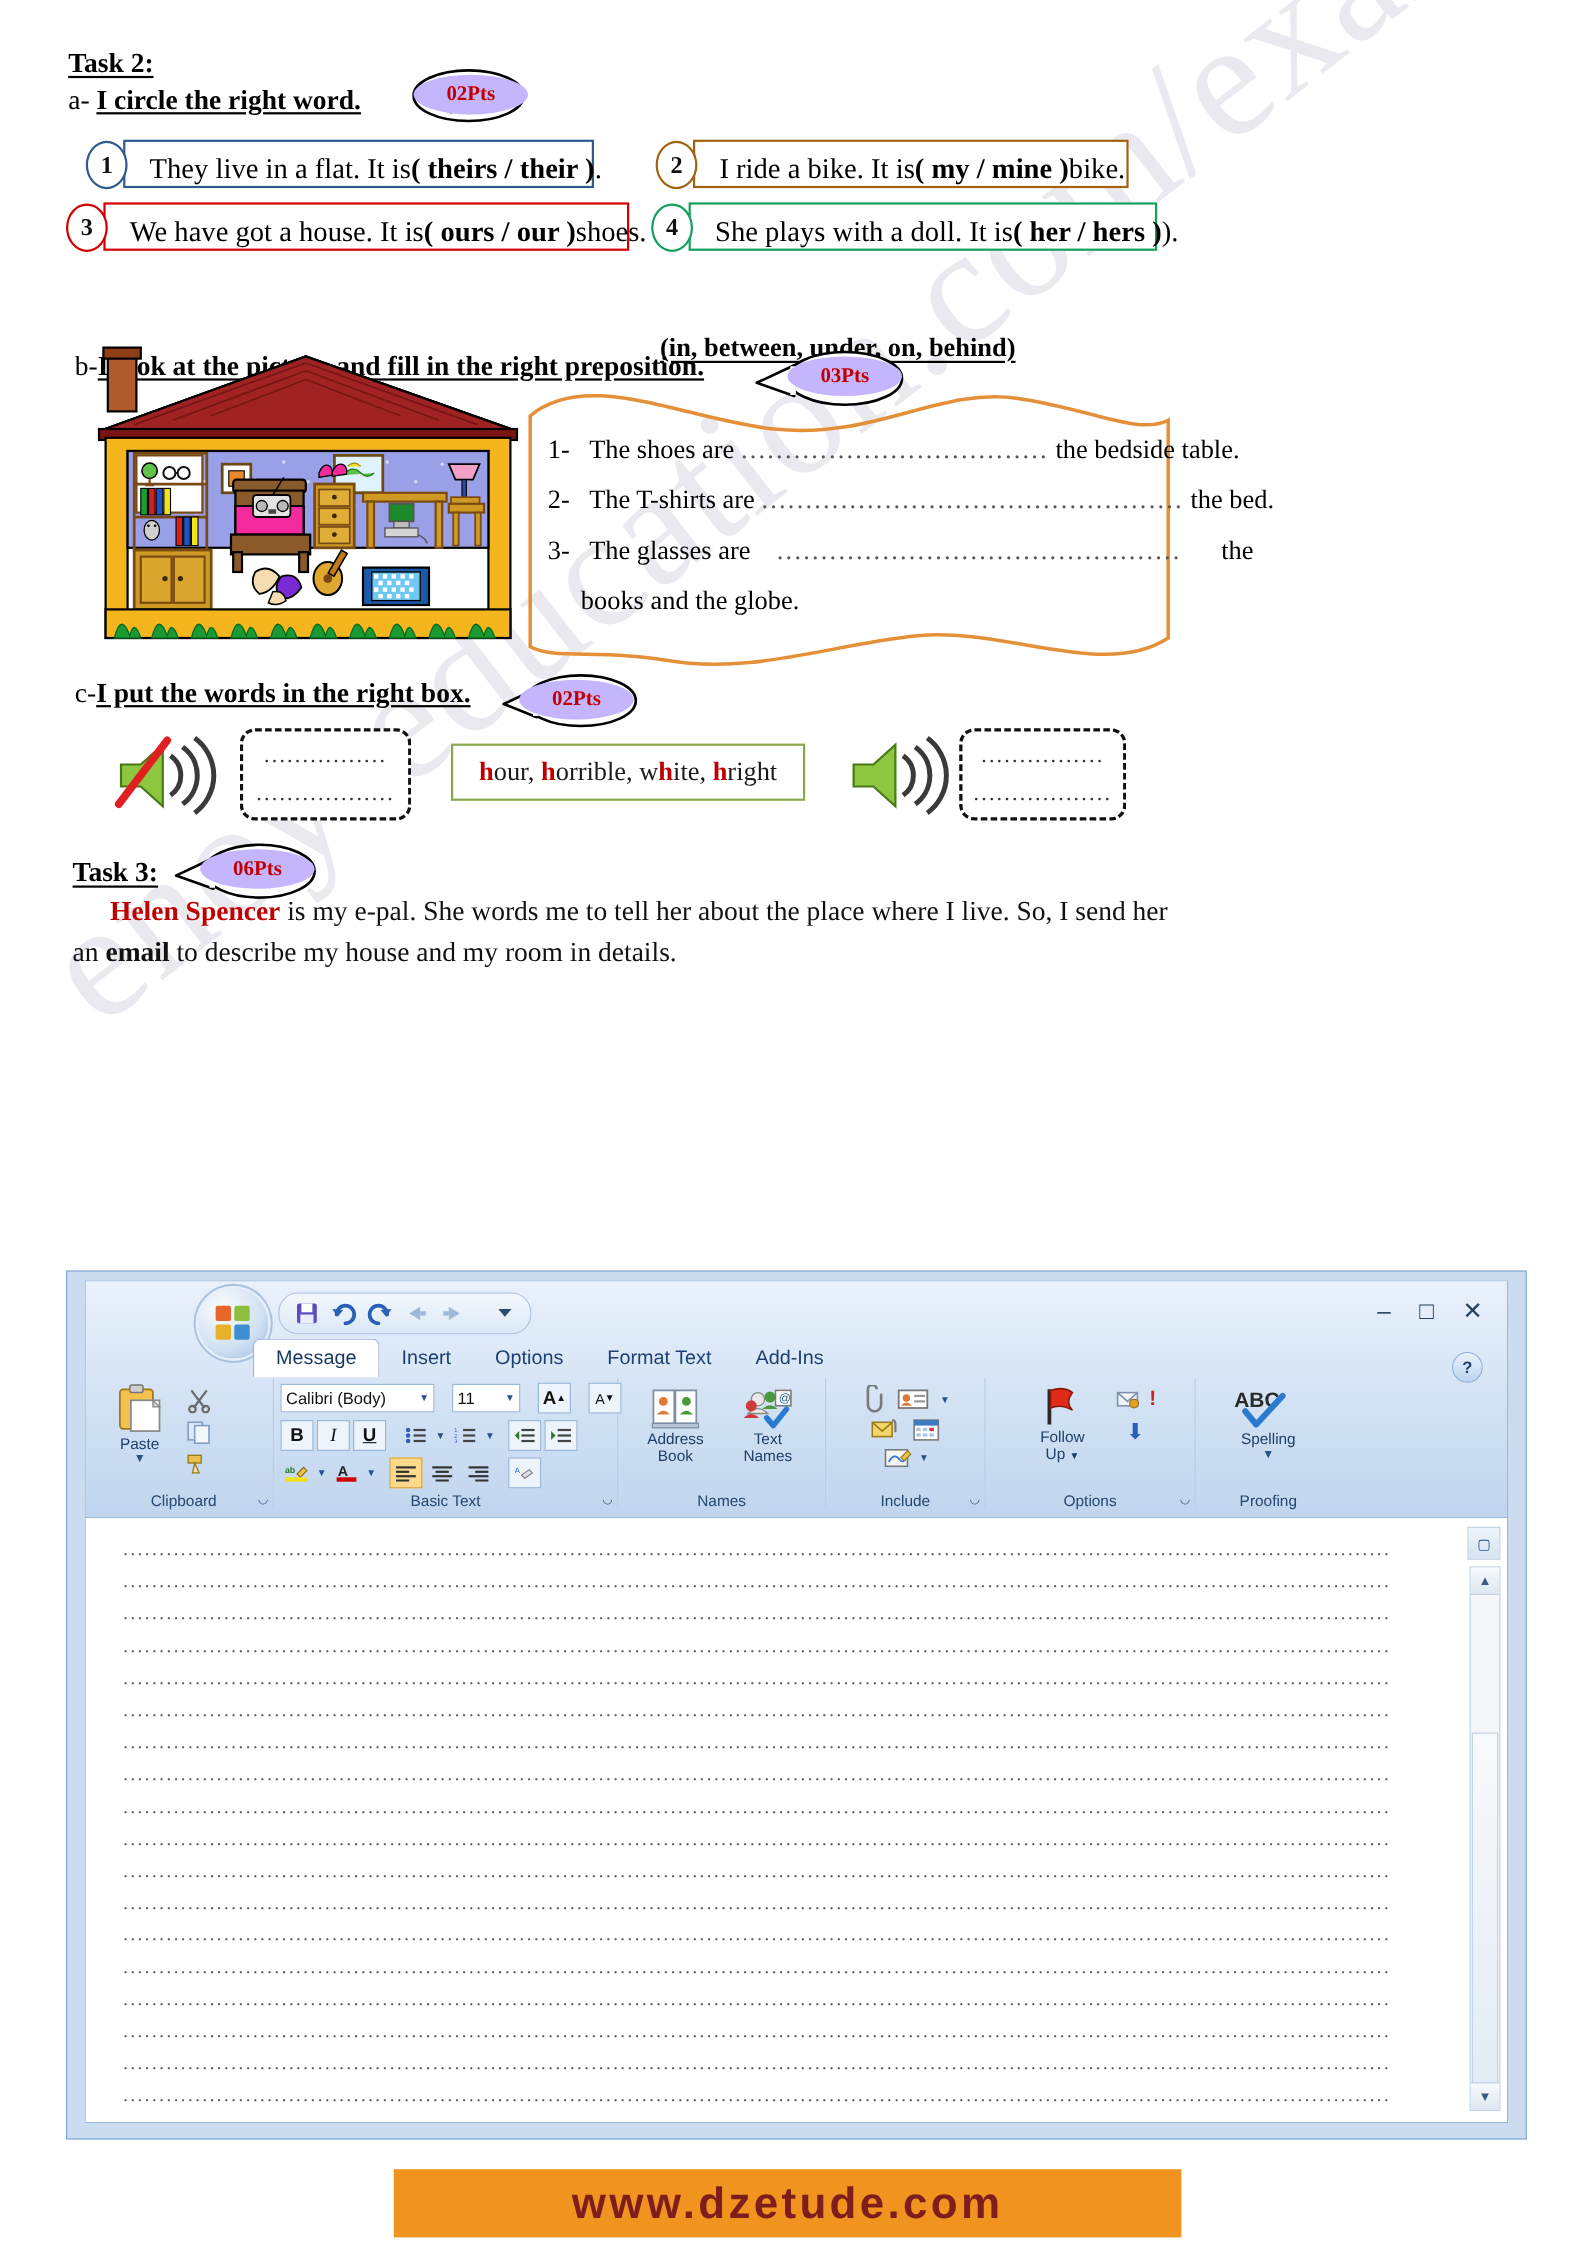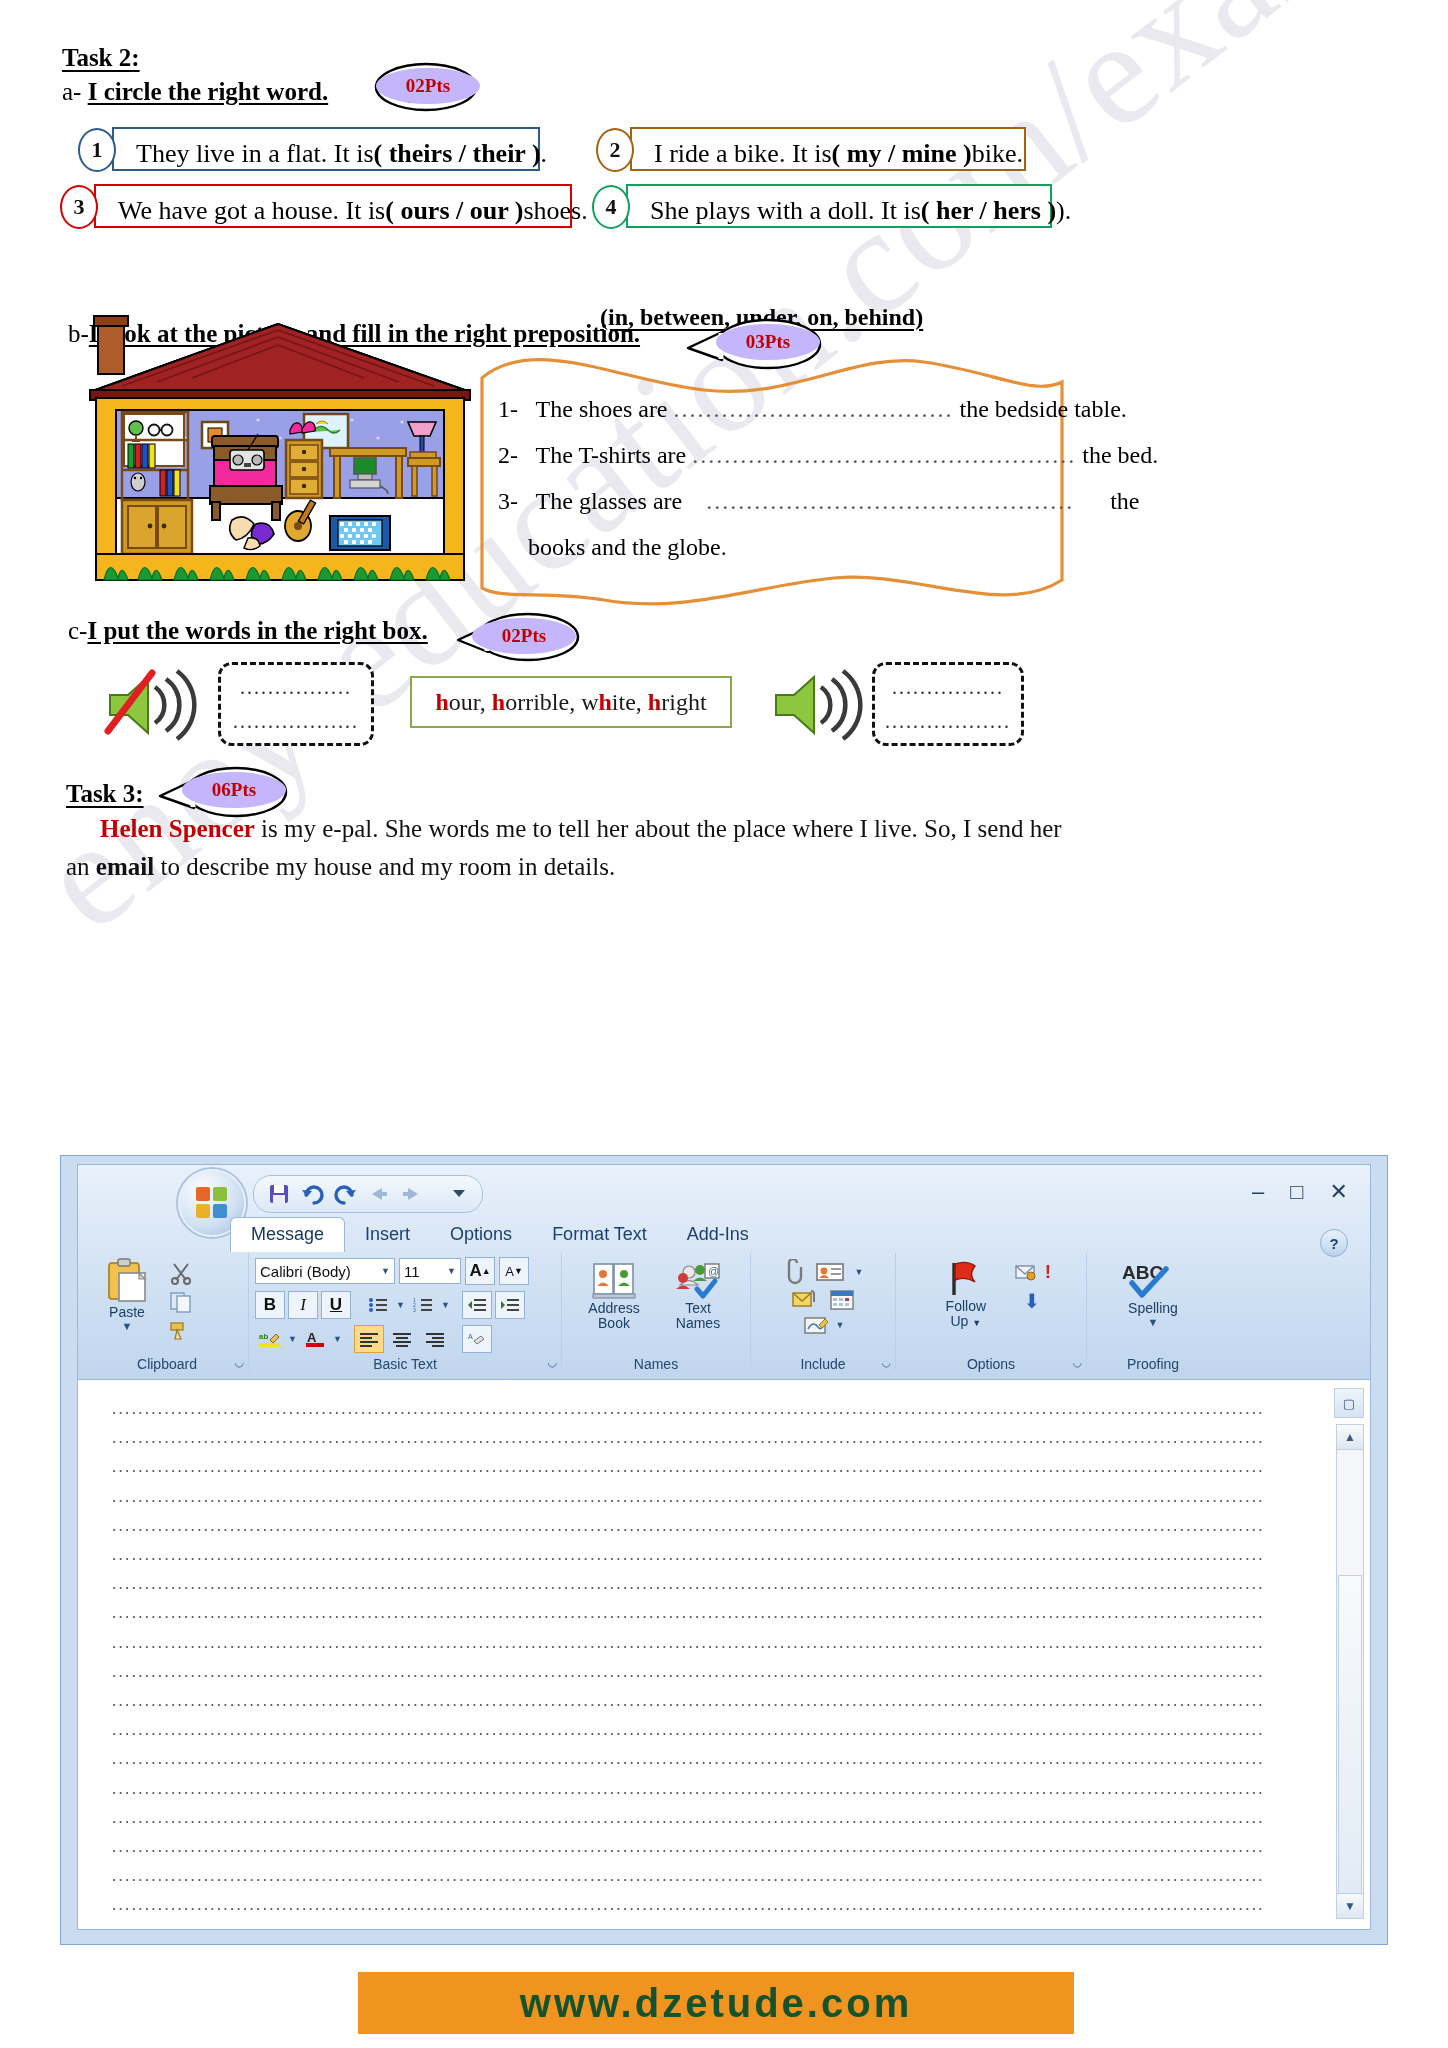--- a/index.html
+++ b/index.html
@@ -164,21 +164,21 @@
   .sc-top-box{position:absolute;right:6px;top:-34px;width:28px;height:28px;
     background:linear-gradient(#eef4fa,#d6e3f2);border:1px solid #bfd0e4;
     display:flex;align-items:center;justify-content:center;font-size:13px;color:#2b5284;}
 
   
   .footer{
     position:absolute;left:358px;top:1972px;width:716px;height:62px;
     background:#f0941f;display:flex;align-items:center;justify-content:center;z-index:15;
   }
   .footer span{
-    color:#14532d;font-family:"Liberation Sans",sans-serif;font-weight:bold;
+    color:#7f1d1d;font-family:"Liberation Sans",sans-serif;font-weight:bold;
     font-size:40px;letter-spacing:3px;
   }
 </style>
 </head>
 <body>
 
 <div class="page">
 
   <div class="watermark">
     <span>enoy-education.com/exams</span>
@@ -600,21 +600,21 @@
                   <path d="M9 11 l4 9 l-6 0 z" fill="#f2e3a8" stroke="#9a7a16" stroke-width="1.2"></path>
                 </svg>
               </div>
             </div>
             <div class="grp-label">Clipboard</div>
             <div class="dlg">◡</div>
           </div>
 
           <div class="grp" style="width:300px;">
             <div class="grp-body" style="flex-direction:column;gap:3px;">
-              <div style="display:flex;gap:4px;align-items:center;">
+              <div style="display:flex;gap:16px;align-items:center;">
                 <div class="fontname">
                   <span>Calibri (Body)</span>
                   <span style="font-size:9px;color:#2b5284;">▼</span>
                 </div>
                 <div class="fontsize">
                   <span>11</span>
                   <span style="font-size:9px;color:#2b5284;">▼</span>
                 </div>
                 <div class="fmtbtn" style="border:1px solid #93b2d6;background:#eef4fb;">
                   <span style="font-weight:bold;">A</span>

